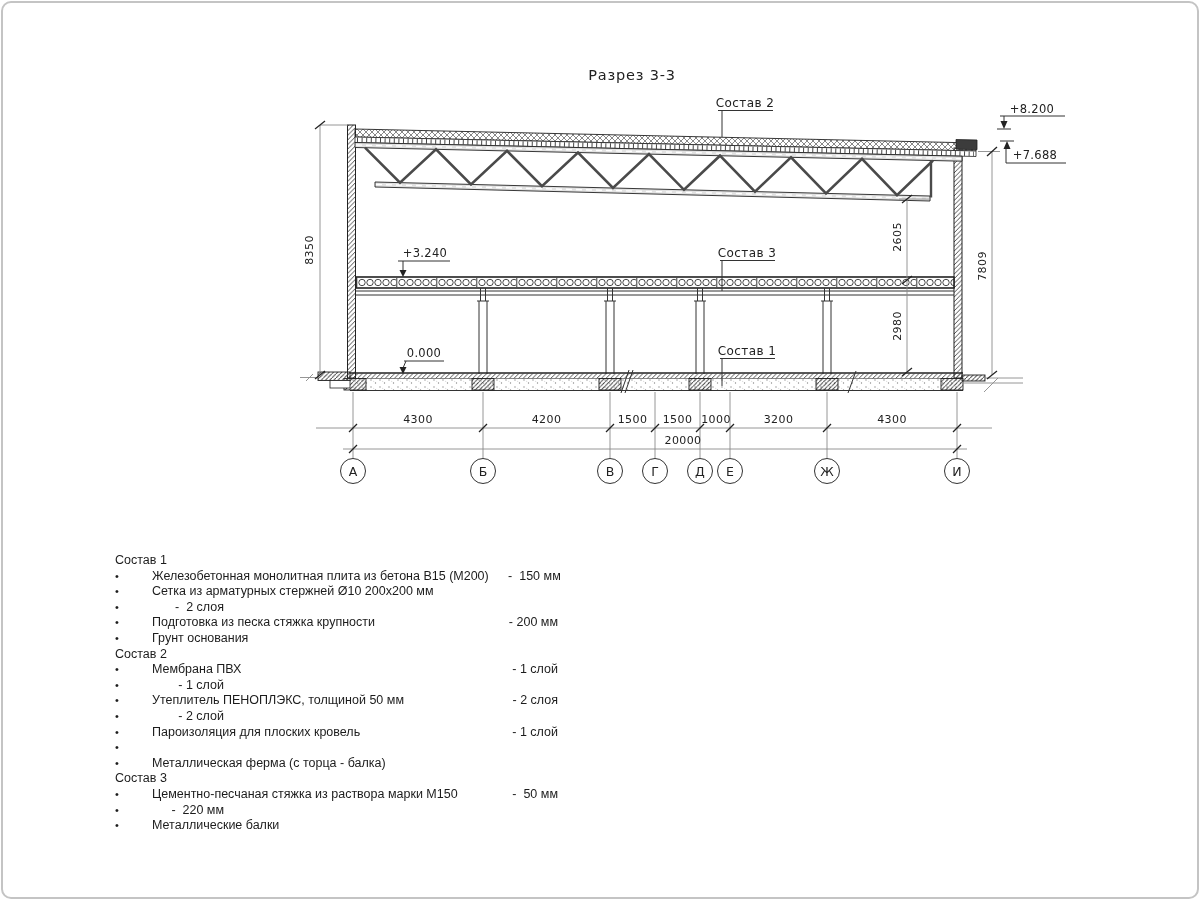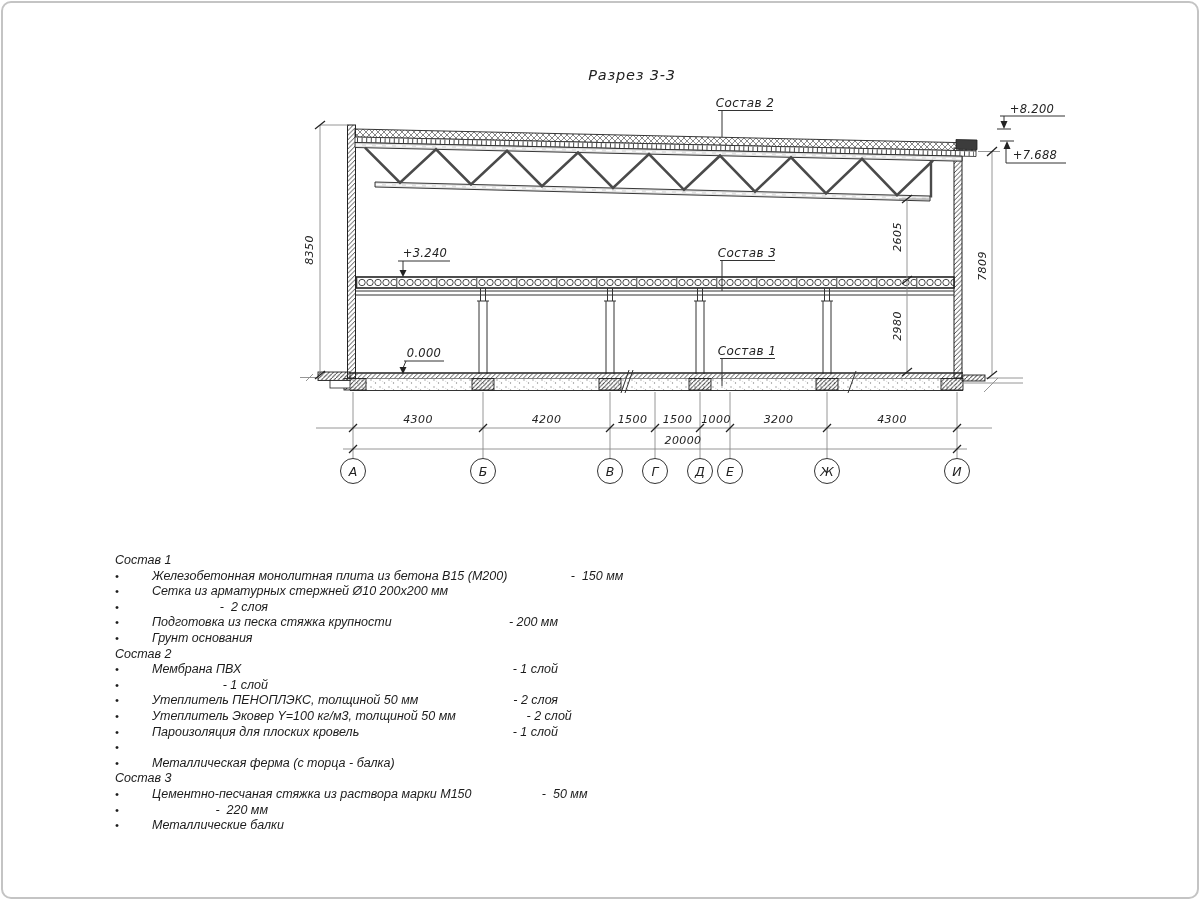--- a/index.html
+++ b/index.html
@@ -1,37 +1,37 @@
 <!DOCTYPE html>
 <html><head>
 <meta charset="utf-8">
 <style>
   html,body{margin:0;padding:0;background:#fff;}
   #page{position:relative;width:1200px;height:900px;background:#ffffff;overflow:hidden;
-        font-family:"Liberation Sans",sans-serif;font-style:italic;}
+        font-family:"Liberation Sans",sans-serif;}
   #frame{position:absolute;left:1px;top:1px;right:1px;bottom:1px;border:2px solid #c4c4c4;border-radius:10px;pointer-events:none;}
   #drawing{position:absolute;left:0;top:0;}
   svg text{fill:#222;font-family:"DejaVu Sans",sans-serif;}
   .t-title{font-size:14.5px;letter-spacing:.8px;}
   .t-label{font-size:12px;letter-spacing:.4px;}
   .t-dim{font-size:11px;letter-spacing:.4px;}
   .t-elev{font-size:11.5px;letter-spacing:.3px;}
   .t-axis{font-size:12.5px;}
   .thin{stroke:#8a8a8a;stroke-width:.9;}
   .dimline{stroke:#8a8a8a;stroke-width:.9;}
   .tick{stroke:#222;stroke-width:1.3;}
   .ln{stroke:#333;stroke-width:1;}
   .lnb{stroke:#222;stroke-width:1.3;}
   
   #legend{position:absolute;left:115px;top:553px;width:443px;font-size:12.5px;line-height:15.6px;color:#1c1c1c;}
   .lsec{font-weight:400;}
   .lrow{display:flex;}
   .lb{width:37px;flex:0 0 37px;font-size:11px;}
   .lt{flex:1 1 auto;white-space:nowrap;overflow:visible;}
-  .lv{flex:0 0 72px;text-align:right;white-space:pre;padding-left:44px;}
+  .lv{flex:0 0 72px;text-align:right;white-space:pre;}
 </style>
 </head>
 <body>
 
 <div id="page">
   <div id="frame"></div>
 
   <svg id="drawing" width="1200" height="540" viewBox="0 0 1200 540">
     <defs>
       <pattern id="xh" width="6" height="6" patternUnits="userSpaceOnUse">
@@ -294,21 +294,20 @@
         <span class="lb">•</span>
         <span class="lv">- 1 слой</span>
       </div>
     <div class="lrow">
         <span class="lb">•</span>
         <span class="lt">Утеплитель ПЕНОПЛЭКС, толщиной 50 мм</span>
         <span class="lv">- 2 слоя</span>
       </div>
     <div class="lrow">
         <span class="lb">•</span>
-        <span class="lt">Утеплитель Эковер Y=100 кг/м3, толщиной 50 мм</span>
         <span class="lv">- 2 слой</span>
       </div>
     <div class="lrow">
         <span class="lb">•</span>
         <span class="lt">Пароизоляция для плоских кровель</span>
         <span class="lv">- 1 слой</span>
       </div>
     <div class="lrow">
         <span class="lb">•</span>
         <span class="lv"></span>

